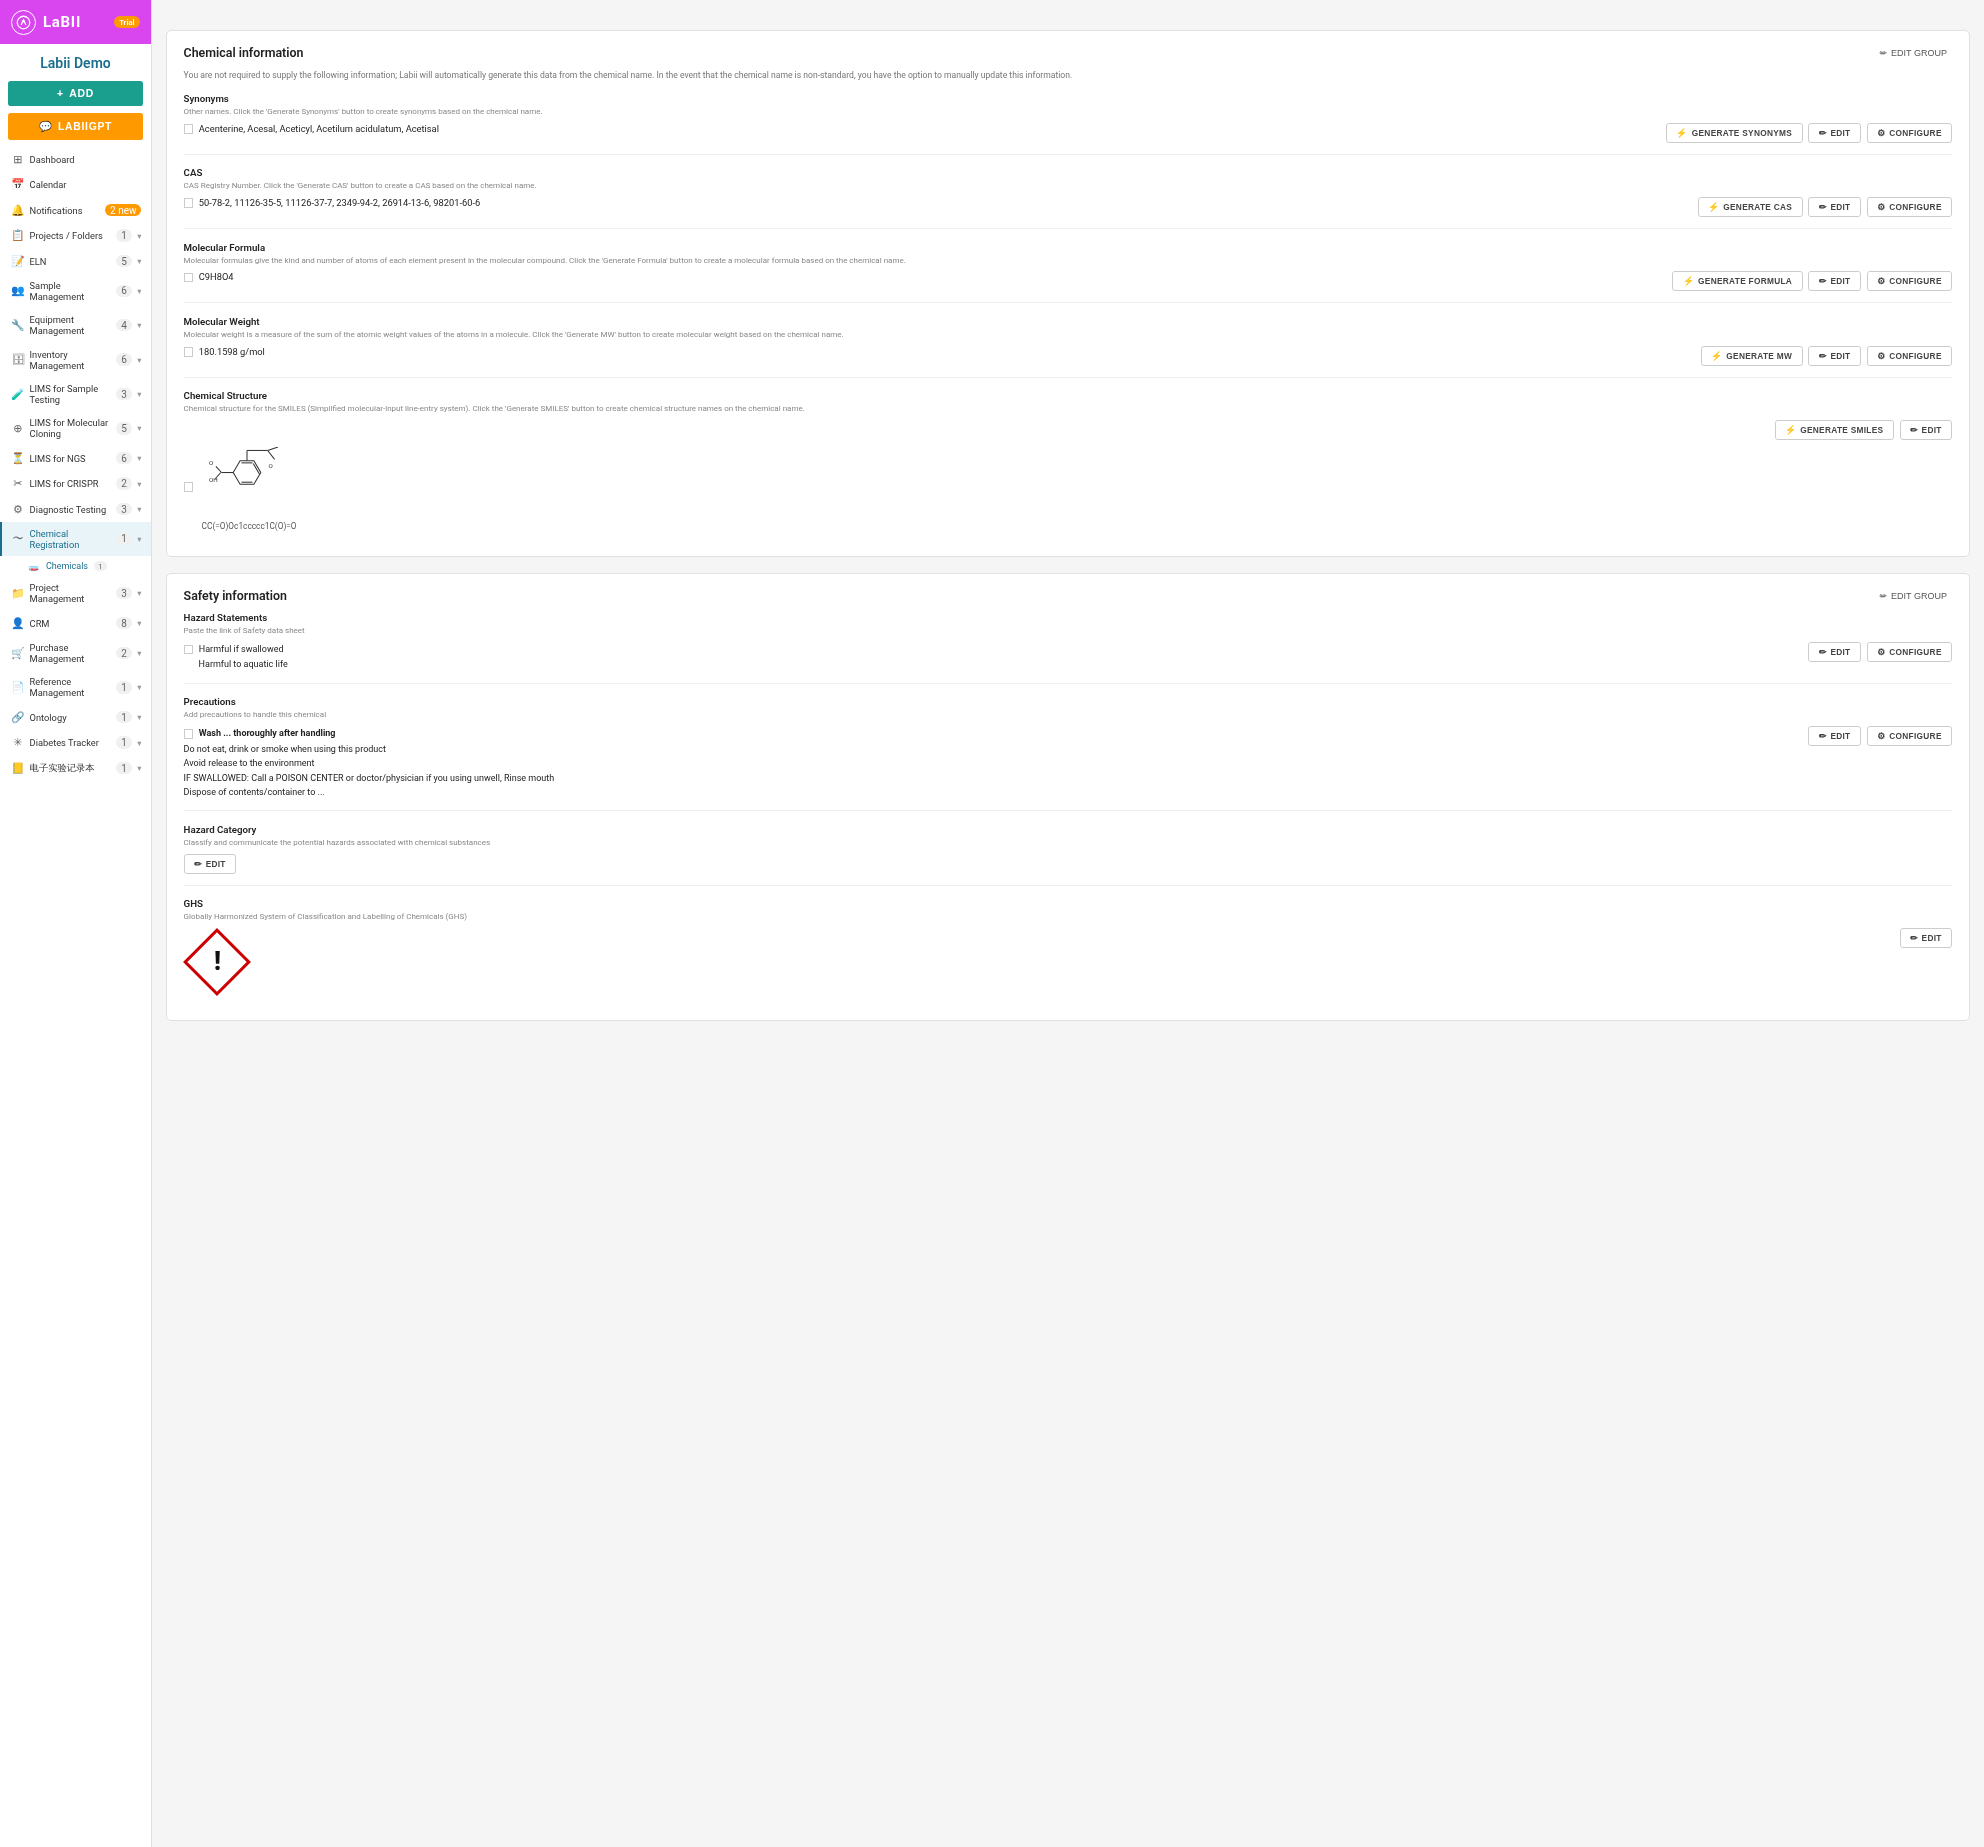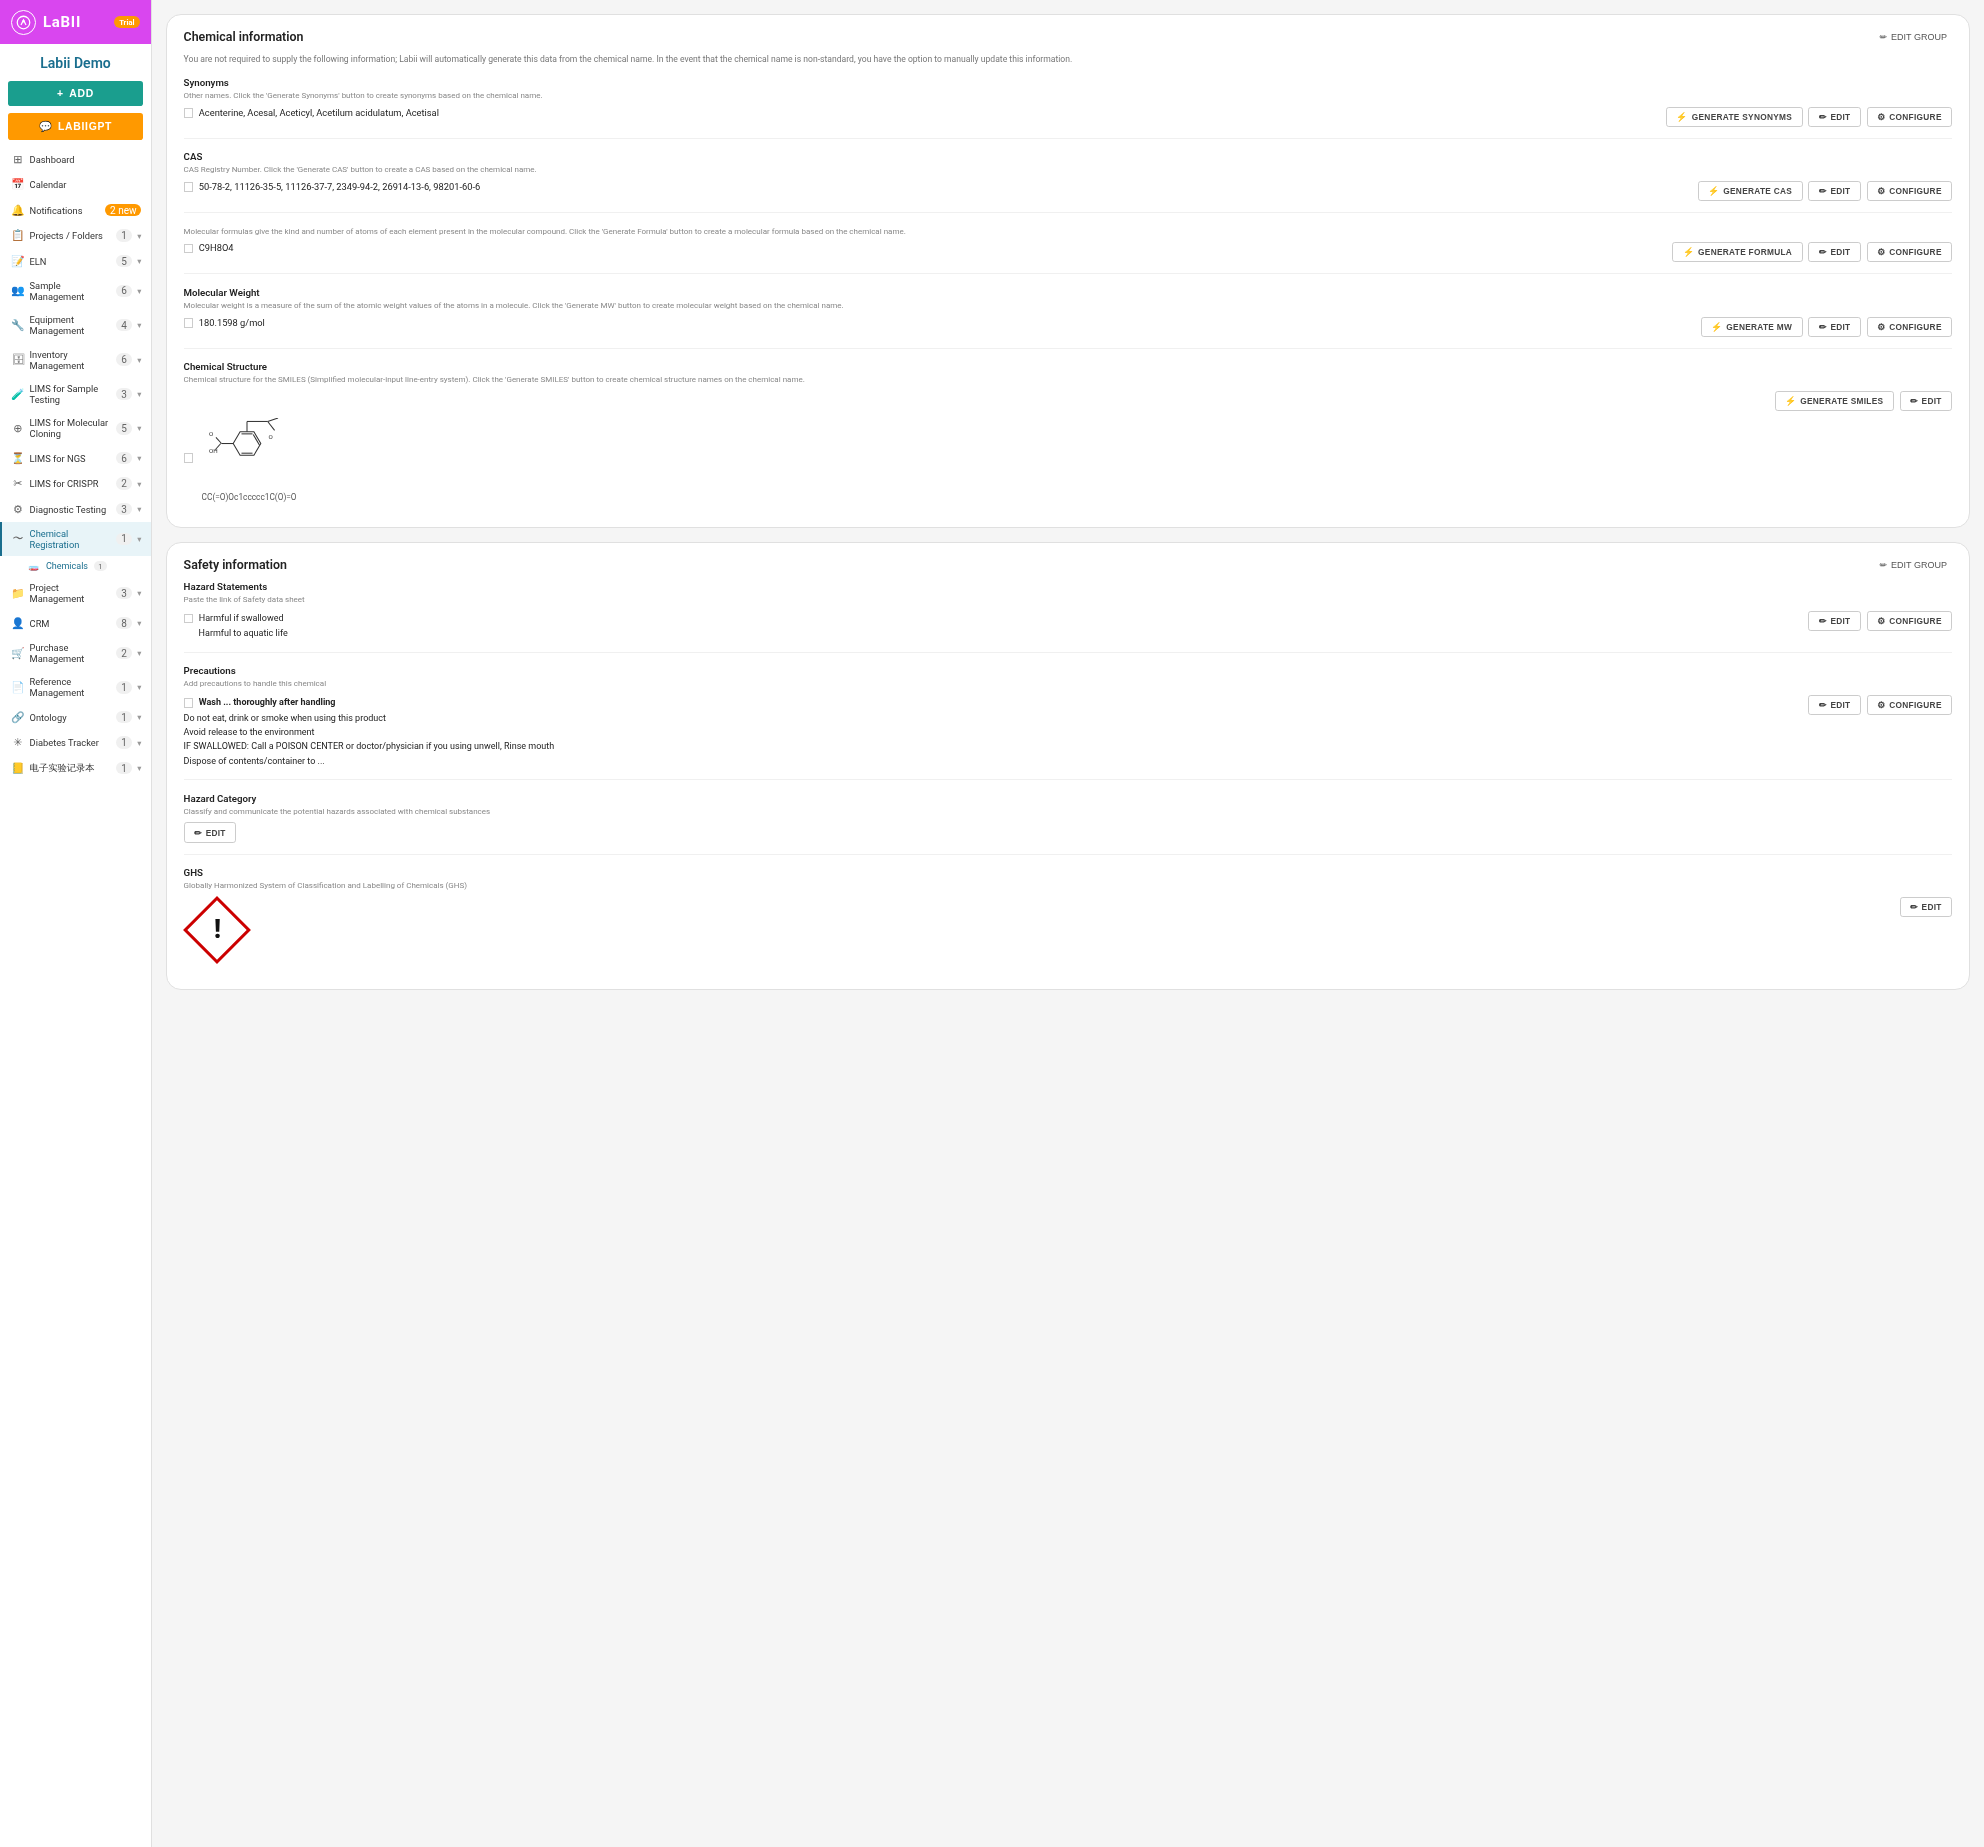--- a/index.html
+++ b/index.html
@@ -104,23 +104,24 @@
     #main {
       flex: 1;
       overflow-y: auto;
       background: #f5f5f5;
       padding: 14px;
     }
 
     .section-card {
       background: #fff;
       border: 0.7px solid #e0e0e0;
-      border-radius: 15px;
+      border-radius: 5px;
       margin-bottom: 14px;
       padding: 14px 16.6px;
+      margin-top: 16px;
     }
     .section-header {
       display: flex;
       align-items: center;
       justify-content: space-between;
       margin-bottom: 8.3px;
     }
     .section-title {
       font-size: 12.4px;
       font-weight: 600;
@@ -413,20 +414,21 @@
           </button>
           <button class="btn-action">
             <span class="btn-icon">⚙</span>
             <span>CONFIGURE</span>
           </button>
         </div>
       </div>
     </div>
 
     <div class="field-block">
+      <div class="field-label">Molecular Formula</div>
       <div class="field-subdesc">Molecular formulas give the kind and number of atoms of each element present in the molecular compound. Click the 'Generate Formula' button to create a molecular formula based on the chemical name.</div>
       <div class="field-value-row">
         <div class="field-value">
           <div class="field-checkbox"></div>
           <span>C9H8O4</span>
         </div>
         <div class="field-actions">
           <button class="btn-action">
             <span class="btn-icon">⚡</span>
             <span>GENERATE FORMULA</span>

